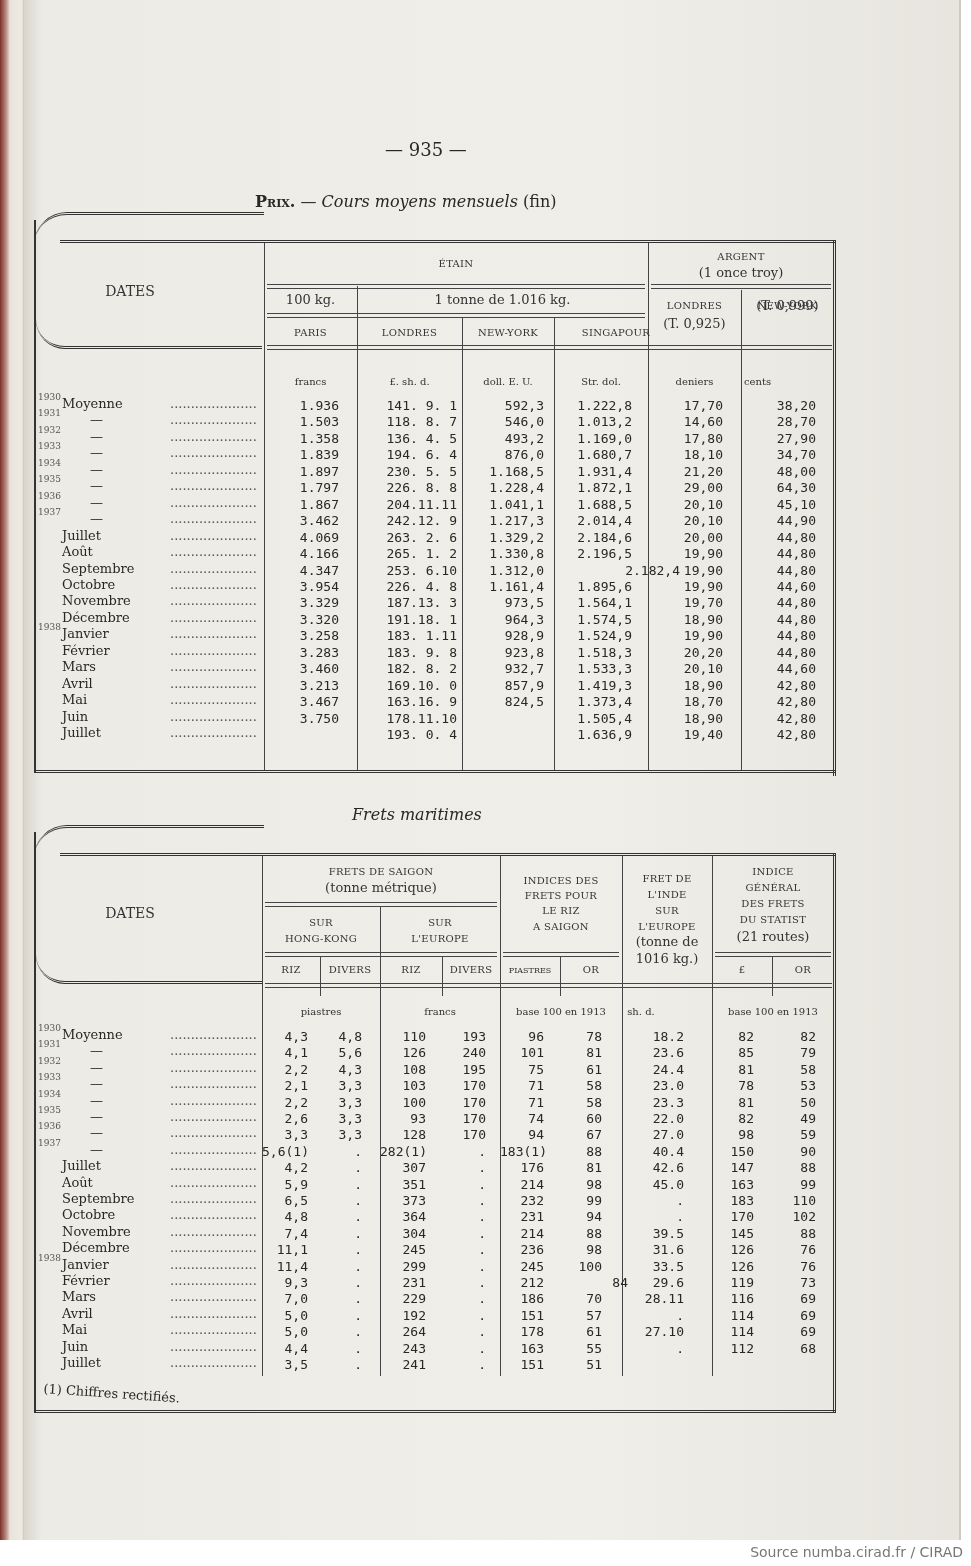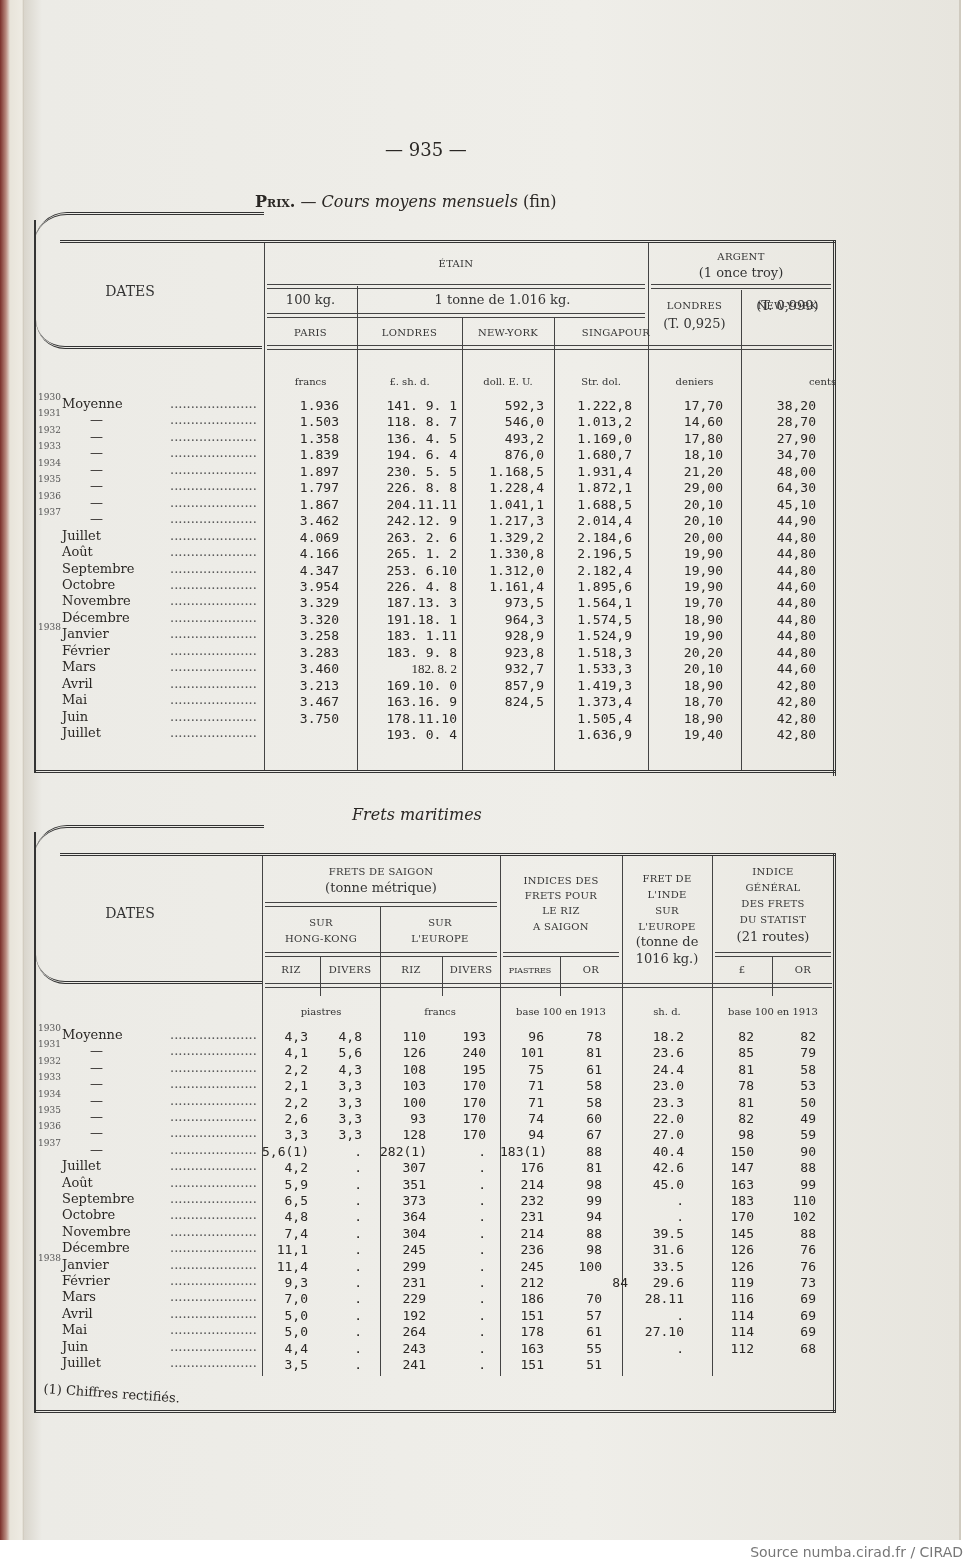--- a/index.html
+++ b/index.html
@@ -74,21 +74,21 @@
   <div class="hdr hbig" style="left:648px;top:316px;width:93px;">(T. 0,925)</div>
   <div class="hdr hsmall" style="left:741px;top:300px;width:93px;">NEW-YORK</div>
   <div class="hdr hbig" style="left:741px;top:298px;width:93px;">(T. 0,999)</div>
   <div class="hline" style="left:267px;top:345px;width:565px;"></div>
 
   <div class="unit" style="left:264px;top:376px;width:93px;">francs</div>
   <div class="unit" style="left:357px;top:376px;width:105px;">£. sh. d.</div>
   <div class="unit" style="left:462px;top:376px;width:92px;">doll. E. U.</div>
   <div class="unit" style="left:554px;top:376px;width:94px;">Str. dol.</div>
   <div class="unit" style="left:648px;top:376px;width:93px;">deniers</div>
-  <div class="unit" style="left:776px;top:376px;width:93px;">cents</div>
+  <div class="unit" style="left:711px;top:376px;width:93px;">cents</div>
 
   <div id="t1rows" class="rows" style="left:0;top:398px;">
       <div class="row" style="top: 0px; left: 0px; width: 840px;">
         <div class="lab" style="left: 62px; top: -2px;"><span class="yr" style="left: -24px;">1930</span><span>Moyenne</span></div>
         <div class="lab dots" style="left: 170px; width: 88px; overflow: hidden; top: -2px;">..............................</div>
         <div class="cell" style="left: 264px; width: 75px;">1.936</div>
         <div class="cell" style="left: 357px; width: 100px;">141. 9. 1</div>
         <div class="cell" style="left: 462px; width: 82px;">592,3</div>
         <div class="cell" style="left: 554px; width: 78px;">1.222,8</div>
         <div class="cell" style="left: 648px; width: 75px;">17,70</div>
@@ -183,21 +183,21 @@
         <div class="cell" style="left: 554px; width: 78px;">2.196,5</div>
         <div class="cell" style="left: 648px; width: 75px;">19,90</div>
         <div class="cell" style="left: 741px; width: 75px;">44,80</div>
       </div>
       <div class="row" style="top: 164.5px; left: 0px; width: 840px;">
         <div class="lab" style="left: 62px; top: -2px;"><span class="yr" style="left: -24px;"></span><span>Septembre</span></div>
         <div class="lab dots" style="left: 170px; width: 88px; overflow: hidden; top: -2px;">..............................</div>
         <div class="cell" style="left: 264px; width: 75px;">4.347</div>
         <div class="cell" style="left: 357px; width: 100px;">253. 6.10</div>
         <div class="cell" style="left: 462px; width: 82px;">1.312,0</div>
-        <div class="cell" style="left: 554px; width: 78px;">2.182,4</div>
+        <div class="cell" style="left: 554px; width: 78px; padding-left: 48px;">2.182,4</div>
         <div class="cell" style="left: 648px; width: 75px;">19,90</div>
         <div class="cell" style="left: 741px; width: 75px;">44,80</div>
       </div>
       <div class="row" style="top: 180.95px; left: 0px; width: 840px;">
         <div class="lab" style="left: 62px; top: -2px;"><span class="yr" style="left: -24px;"></span><span>Octobre</span></div>
         <div class="lab dots" style="left: 170px; width: 88px; overflow: hidden; top: -2px;">..............................</div>
         <div class="cell" style="left: 264px; width: 75px;">3.954</div>
         <div class="cell" style="left: 357px; width: 100px;">226. 4. 8</div>
         <div class="cell" style="left: 462px; width: 82px;">1.161,4</div>
         <div class="cell" style="left: 554px; width: 78px;">1.895,6</div>
@@ -241,21 +241,21 @@
         <div class="cell" style="left: 357px; width: 100px;">183. 9. 8</div>
         <div class="cell" style="left: 462px; width: 82px;">923,8</div>
         <div class="cell" style="left: 554px; width: 78px;">1.518,3</div>
         <div class="cell" style="left: 648px; width: 75px;">20,20</div>
         <div class="cell" style="left: 741px; width: 75px;">44,80</div>
       </div>
       <div class="row" style="top: 263.2px; left: 0px; width: 840px;">
         <div class="lab" style="left: 62px; top: -2px;"><span class="yr" style="left: -24px;"></span><span>Mars</span></div>
         <div class="lab dots" style="left: 170px; width: 88px; overflow: hidden; top: -2px;">..............................</div>
         <div class="cell" style="left: 264px; width: 75px;">3.460</div>
-        <div class="cell" style="left: 357px; width: 100px; font-family: Liberation Serif, serif;">182. 8. 2</div>
+        <div class="cell" style="left: 357px; width: 100px;">182. 8. 2</div>
         <div class="cell" style="left: 462px; width: 82px;">932,7</div>
         <div class="cell" style="left: 554px; width: 78px;">1.533,3</div>
         <div class="cell" style="left: 648px; width: 75px;">20,10</div>
         <div class="cell" style="left: 741px; width: 75px;">44,60</div>
       </div>
       <div class="row" style="top: 279.65px; left: 0px; width: 840px;">
         <div class="lab" style="left: 62px; top: -2px;"><span class="yr" style="left: -24px;"></span><span>Avril</span></div>
         <div class="lab dots" style="left: 170px; width: 88px; overflow: hidden; top: -2px;">..............................</div>
         <div class="cell" style="left: 264px; width: 75px;">3.213</div>
         <div class="cell" style="left: 357px; width: 100px;">169.10. 0</div>
@@ -353,21 +353,21 @@
   <div class="hdr hsmall" style="left:712px;top:914px;width:122px;">DU STATIST</div>
   <div class="hdr hbig" style="left:712px;top:929px;width:122px;">(21 routes)</div>
   <div class="hline" style="left:715px;top:952px;width:116px;"></div>
   <div class="hdr hsmall" style="left:712px;top:964px;width:60px;">£</div>
   <div class="hdr hsmall" style="left:772px;top:964px;width:62px;">OR</div>
   <div class="hline" style="left:265px;top:983px;width:567px;"></div>
 
   <div class="unit" style="left:262px;top:1006px;width:118px;">piastres</div>
   <div class="unit" style="left:380px;top:1006px;width:120px;">francs</div>
   <div class="unit" style="left:500px;top:1006px;width:122px;">base 100 en 1913</div>
-  <div class="unit" style="left:622px;top:1006px;width:90px;">sh. d.</div>
+  <div class="unit" style="left:596px;top:1006px;width:90px;">sh. d.</div>
   <div class="unit" style="left:712px;top:1006px;width:122px;">base 100 en 1913</div>
 
   <div id="t2rows" class="rows" style="left:0;top:1029px;">
       <div class="row" style="top: 0px; left: 0px; width: 840px;">
         <div class="lab" style="left: 62px; top: -2px;"><span class="yr" style="left: -24px;">1930</span><span>Moyenne</span></div>
         <div class="lab dots" style="left: 170px; width: 88px; overflow: hidden; top: -2px;">..............................</div>
         <div class="cell" style="left: 262px; width: 46px;">4,3</div>
         <div class="cell" style="left: 320px; width: 42px;">4,8</div>
         <div class="cell" style="left: 380px; width: 46px;">110</div>
         <div class="cell" style="left: 442px; width: 44px;">193</div>

